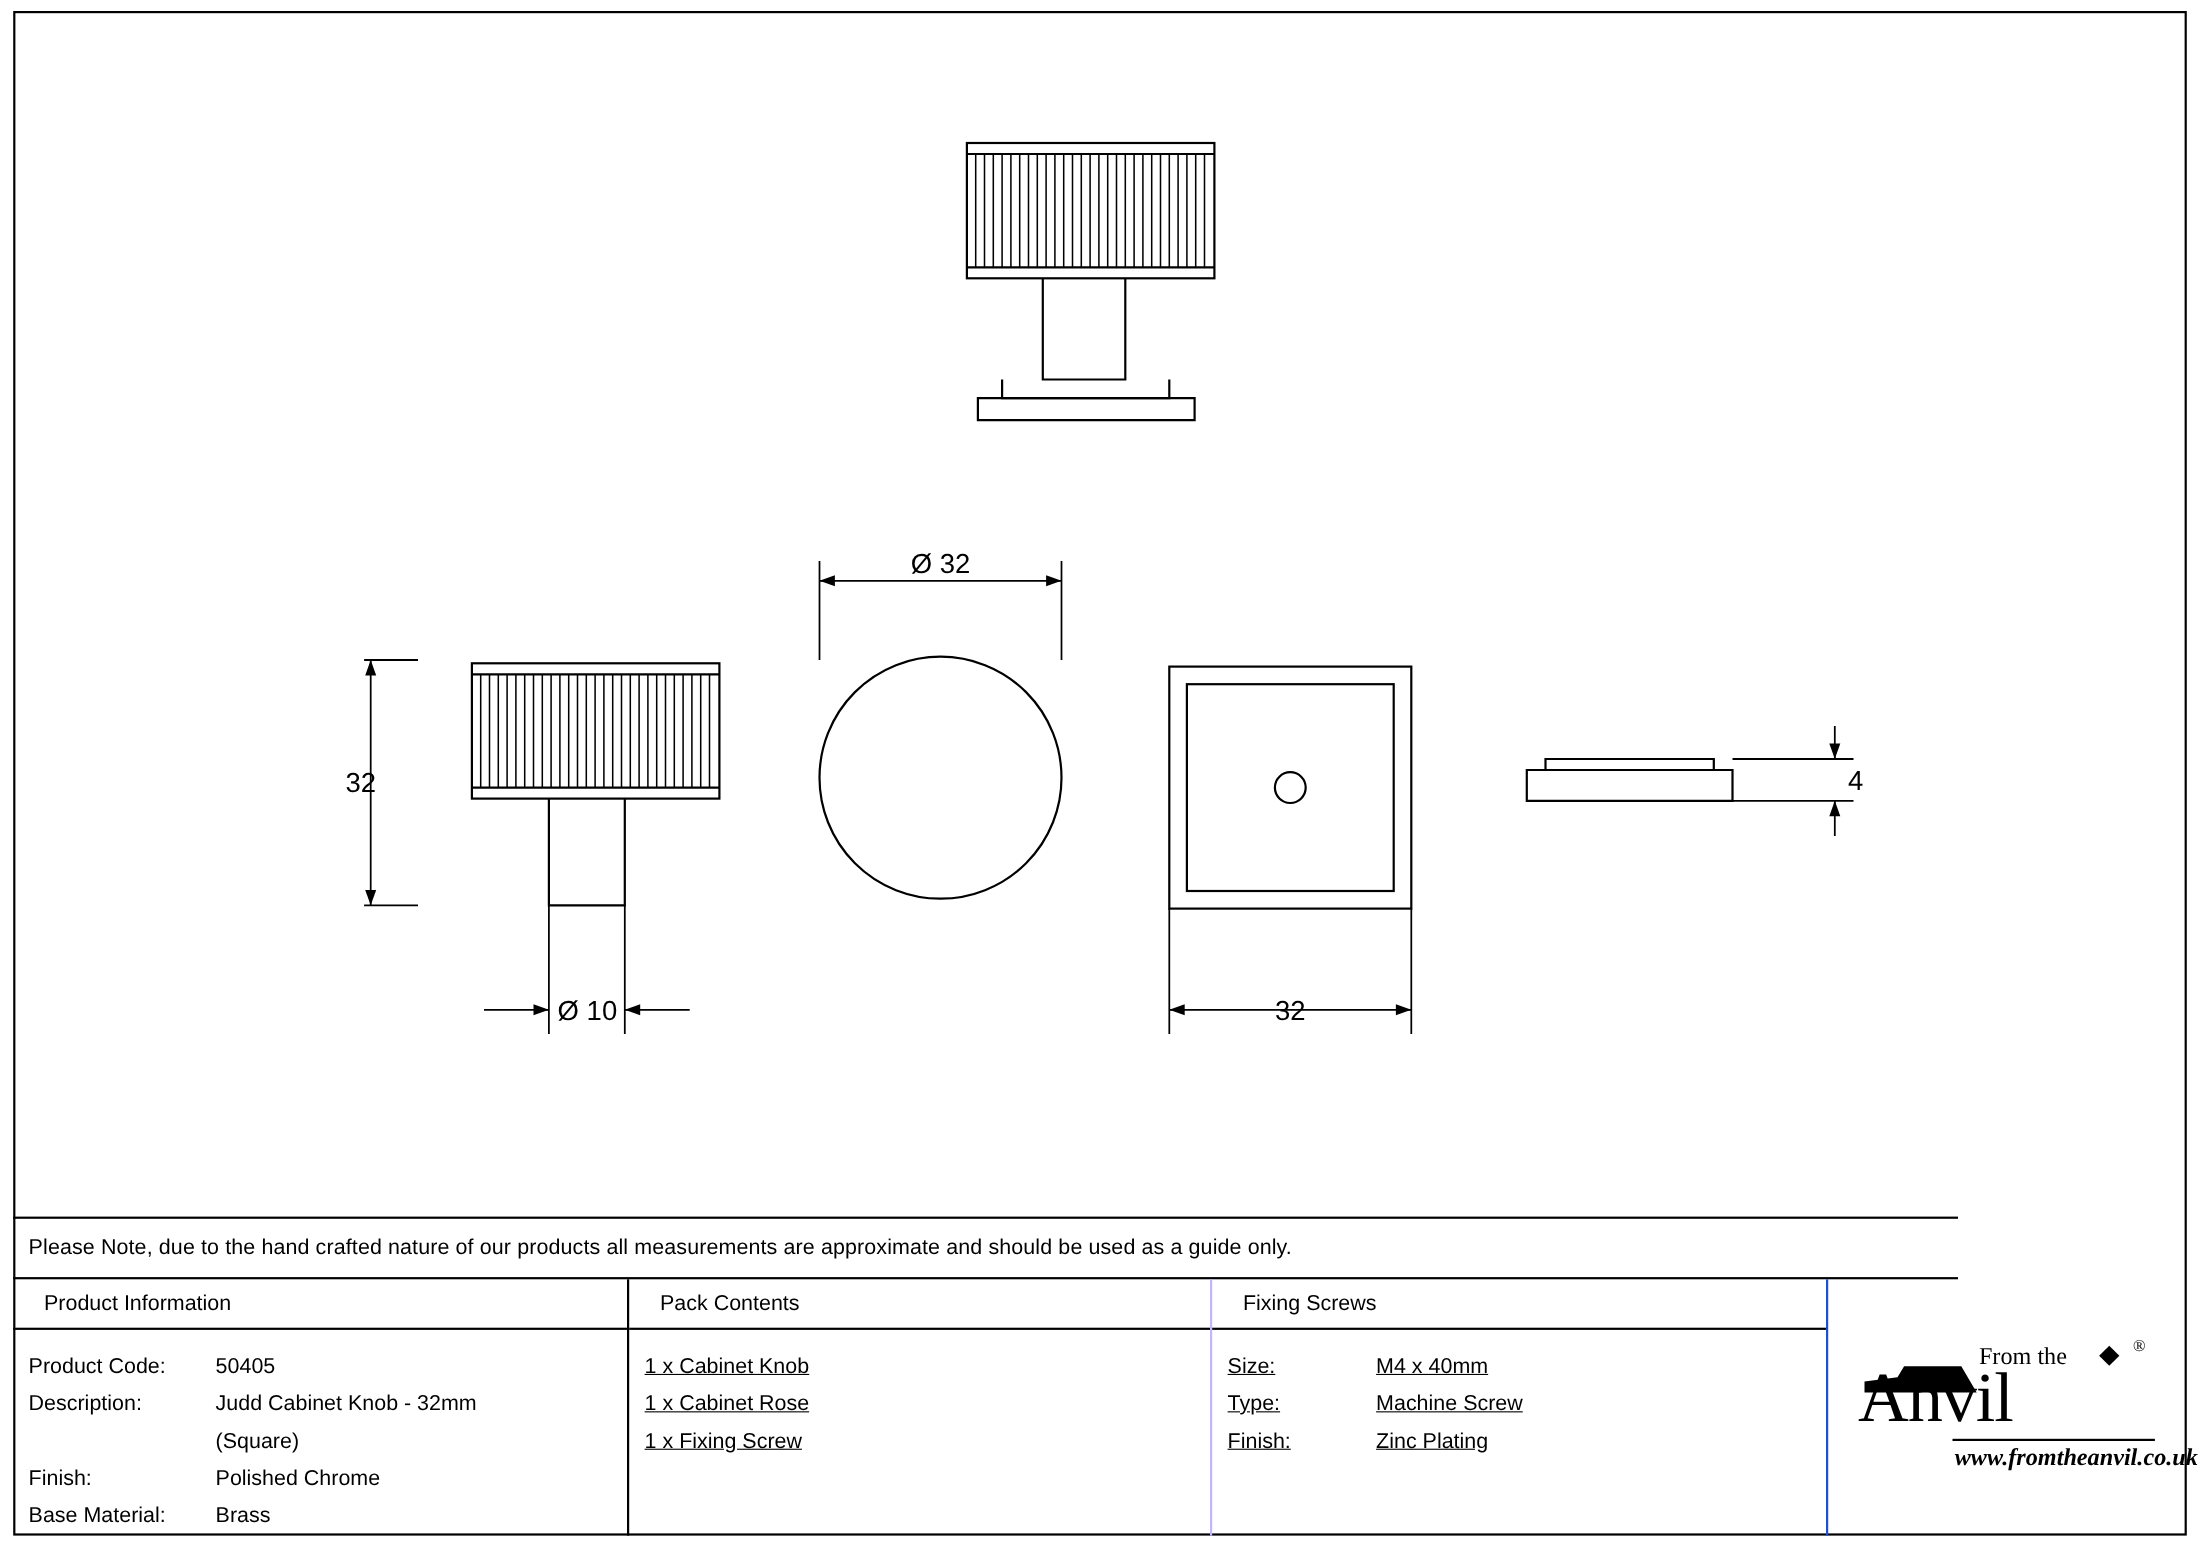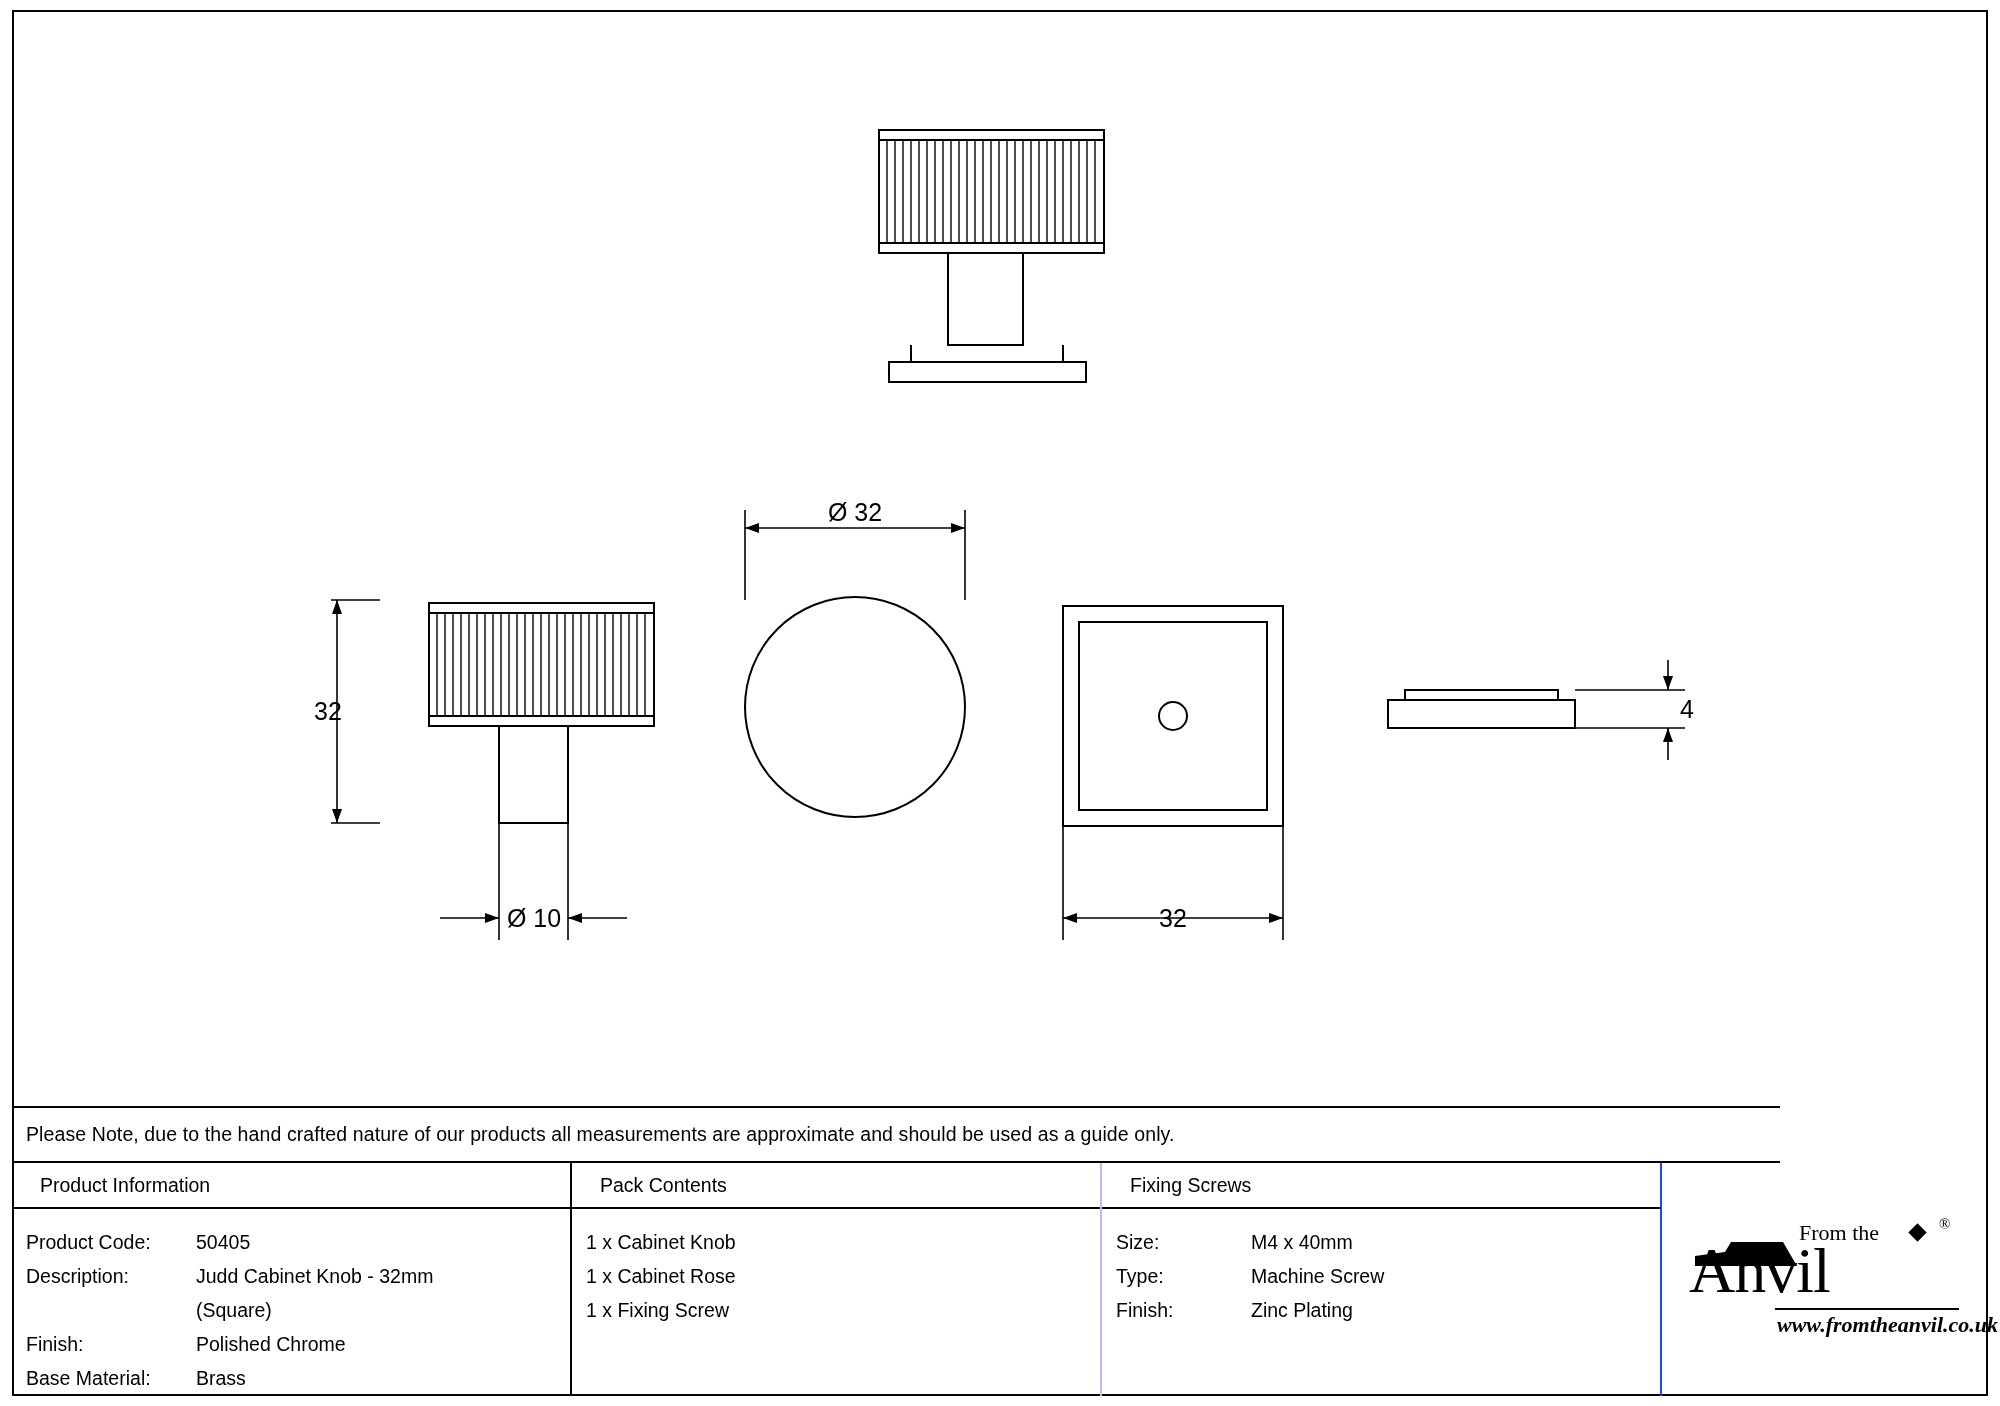--- a/index.html
+++ b/index.html
@@ -87,21 +87,21 @@
     font-size: 19.5px;
     line-height: 34px;
   }
   .kv {
     display: flex;
     justify-content: flex-end;
   }
   .kv .k { width: 170px; flex: none; }
   .kv .v { flex: 1; }
   .kv.cont .k { visibility: hidden; }
-  .col-b .col-body, .col-c .col-body { padding-left: 14px; }
+  .col-b .col-body, .col-c .col-body { padding-left: 14px; text-decoration: underline; }
   .col-c .kv .k { width: 135px; }
 
   
   .logo-wrap {
     position: absolute;
     left: 0;
     top: 0;
     width: 324px;
     height: 233px;
     display: flex;

